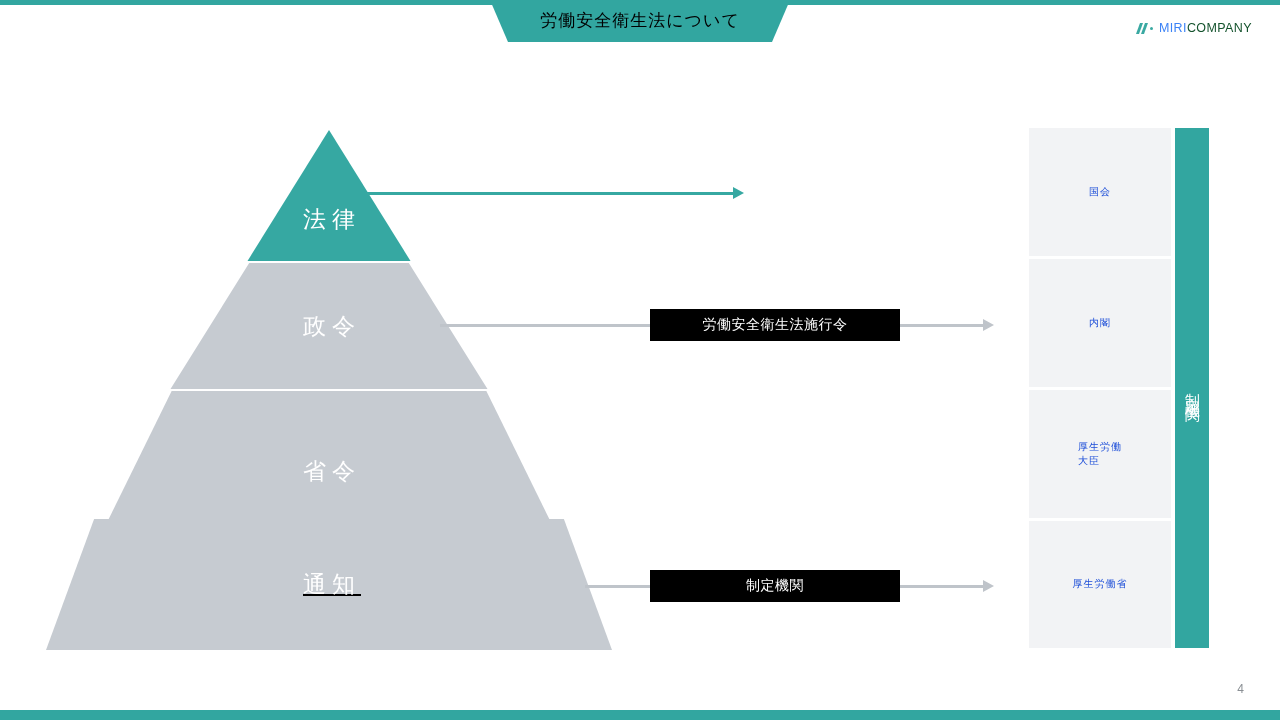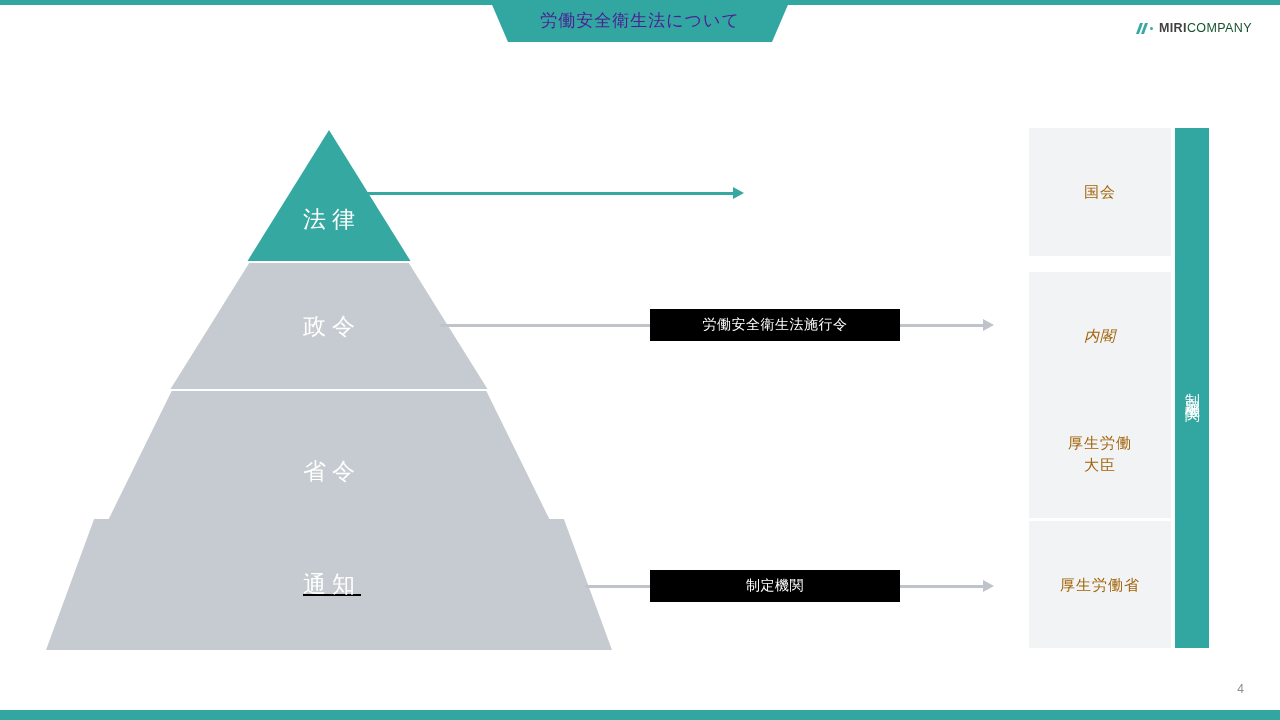--- a/index.html
+++ b/index.html
@@ -36,21 +36,21 @@
     top: 0;
     width: 300px;
     height: 42px;
     background: #32a6a0;
     clip-path: polygon(0 0, 100% 0, 94% 100%, 6% 100%);
     display: flex;
     align-items: center;
     justify-content: center;
   }
   #title-text {
-    color: #4c1d95;
+    color: #000000;
     font-size: 17px;
     letter-spacing: 1px;
     line-height: 1;
     padding-bottom: 2px;
   }
 
   
   #logo {
     position: absolute;
     right: 28px;
@@ -80,21 +80,21 @@
   #logo .mark i:nth-child(1) { left: 0px; }
   #logo .mark i:nth-child(2) { left: 5px; }
   #logo .mark i:nth-child(3) {
     left: 12px;
     width: 3px;
     height: 3px;
     top: 4px;
     border-radius: 50%;
     transform: none;
   }
-  #logo .brand-strong { color: #404040; font-weight: bold; }
+  #logo .brand-strong { color: #3b82f6; font-weight: normal; }
   #logo .brand-light { color: #14532d; }
 
   
   #pyramid {
     position: absolute;
     left: 46px;
     top: 130px;
     width: 566px;
     height: 520px;
   }
@@ -207,28 +207,28 @@
     height: 520px;
   }
   .auth-cell {
     position: absolute;
     left: 0;
     width: 142px;
     background: #f2f3f5;
     display: flex;
     align-items: center;
     justify-content: center;
-    text-align: center;
-    color: #a16207;
-    font-size: 15px;
+    text-align: left;
+    color: #1d4ed8;
+    font-size: 10px;
     letter-spacing: 1px;
     line-height: 1.45;
   }
   #auth-cell-0 { top: 0px;   height: 128px; }
-  #auth-cell-1 { top: 144px; height: 128px; font-style: italic; }
+  #auth-cell-1 { top: 131px; height: 128px; }
   #auth-cell-2 { top: 262px; height: 128px; }
   #auth-cell-3 { top: 393px; height: 127px; }
 
   #authority-bar {
     position: absolute;
     left: 1175px;
     top: 128px;
     width: 34px;
     height: 520px;
     background: #32a6a0;

